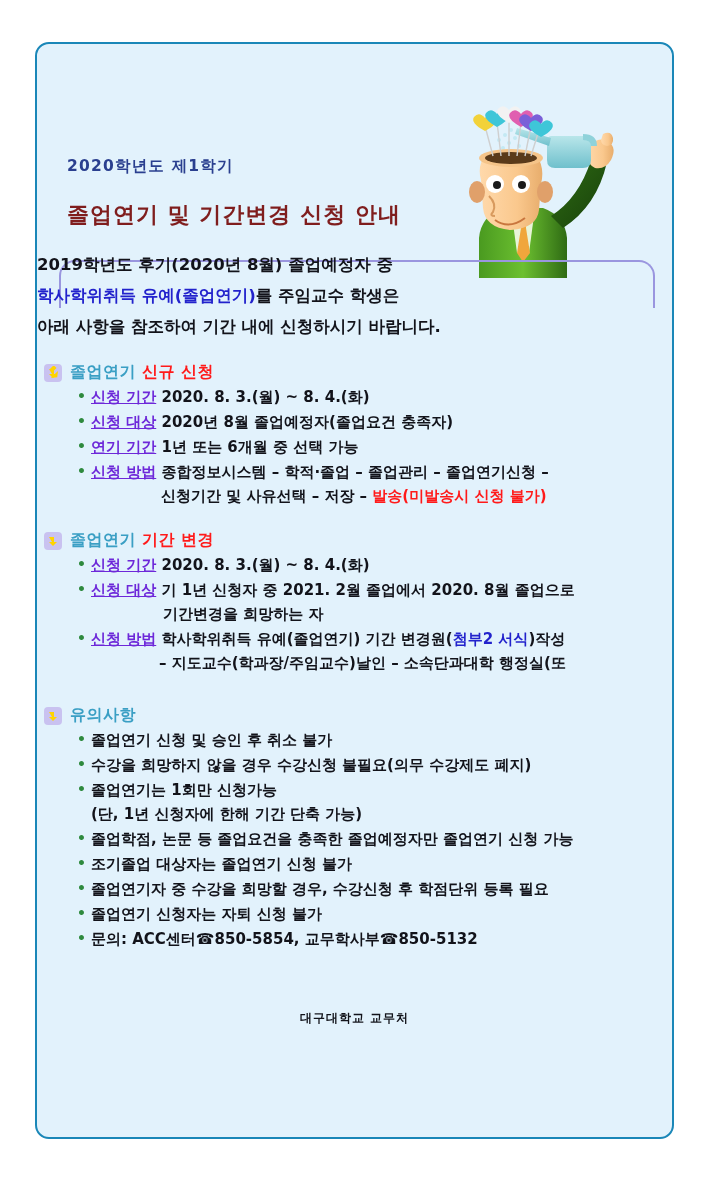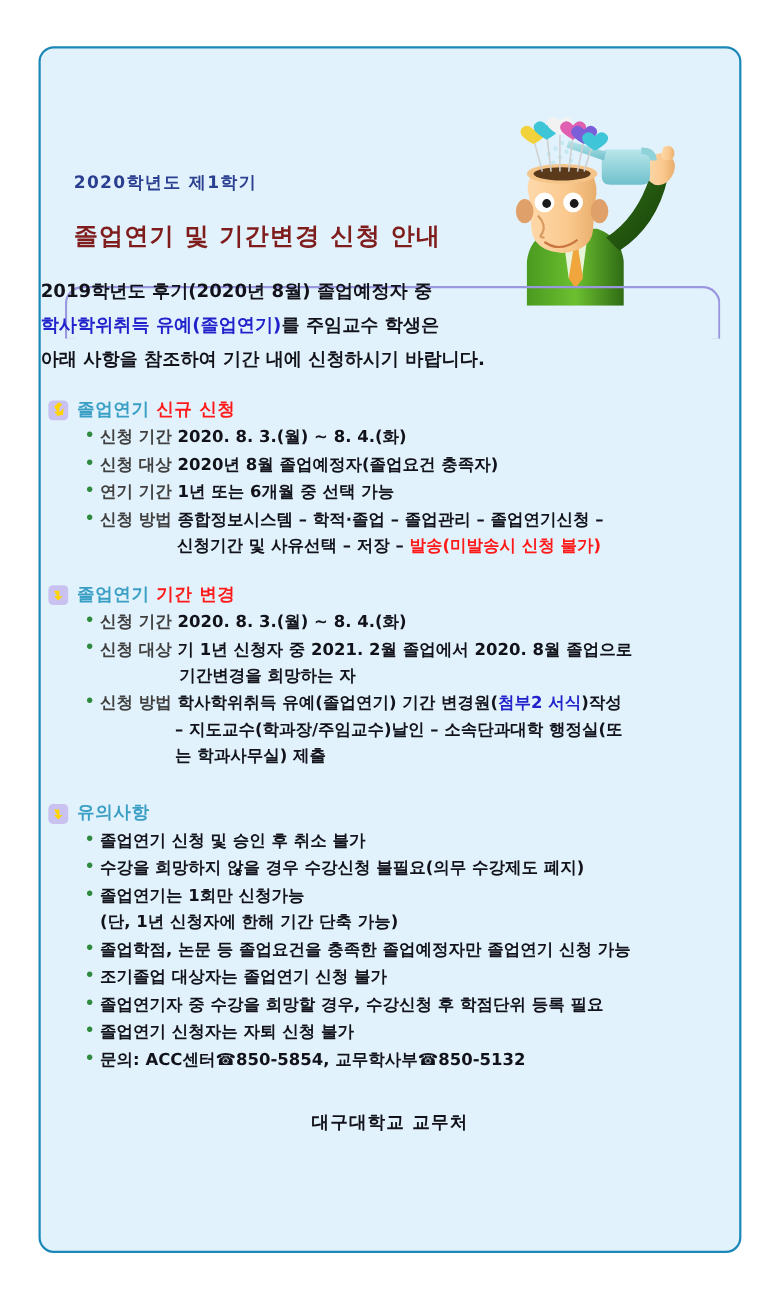--- a/index.html
+++ b/index.html
@@ -76,34 +76,34 @@
   ul.items li{
     position:relative;
     font-size:15px;line-height:24px;
     color:#12131a;font-weight:bold;
     padding-left:14px;margin:0 0 1px 0;
   }
   ul.items li::before{
     content:"•";position:absolute;left:0;top:-1px;
     color:#2e8a3e;font-size:14px;
   }
-  .lbl{color:#404040;}
+  .lbl{color:#6d28d9;text-decoration:underline;}
   .red{color:#ff1a1a;}
   .blue{color:#2222cc;}
   .cont{display:block;padding-left:70px;}
   .cont2{display:block;padding-left:72px;}
   .cont3{display:block;padding-left:68px;}
 
   .gap{height:18px;}
   .gap-lg{height:26px;}
 
   
   .footer{
     position:absolute;left:0;top:966px;width:100%;
-    text-align:center;font-size:16px;font-weight:bold;
+    text-align:center;font-size:12px;font-weight:bold;
     color:#12131a;letter-spacing:1px;
   }
 </style>
 </head>
 <body>
 
 <div class="poster">
 
   <div class="hdr">
 
@@ -264,21 +264,20 @@
         </li>
         <li>
           <span class="lbl">신청 대상</span>
           <span>기 1년 신청자 중 2021. 2월 졸업에서 2020. 8월 졸업으로</span>
           <span class="cont2">기간변경을 희망하는 자</span>
         </li>
         <li>
           <span class="lbl">신청 방법</span>
           <span>학사학위취득 유예(졸업연기) 기간 변경원(</span><span class="blue">첨부2 서식</span><span>)작성</span>
           <span class="cont3">– 지도교수(학과장/주임교수)날인 – 소속단과대학 행정실(또</span>
-          <span class="cont3">는 학과사무실) 제출</span>
         </li>
       </ul>
     </div>
 
     <div class="gap-lg"></div>
 
     <div class="sec">
       <div class="sec-head">
         <span class="arrow-icon">
           <svg width="14" height="14" viewBox="0 0 14 14">

